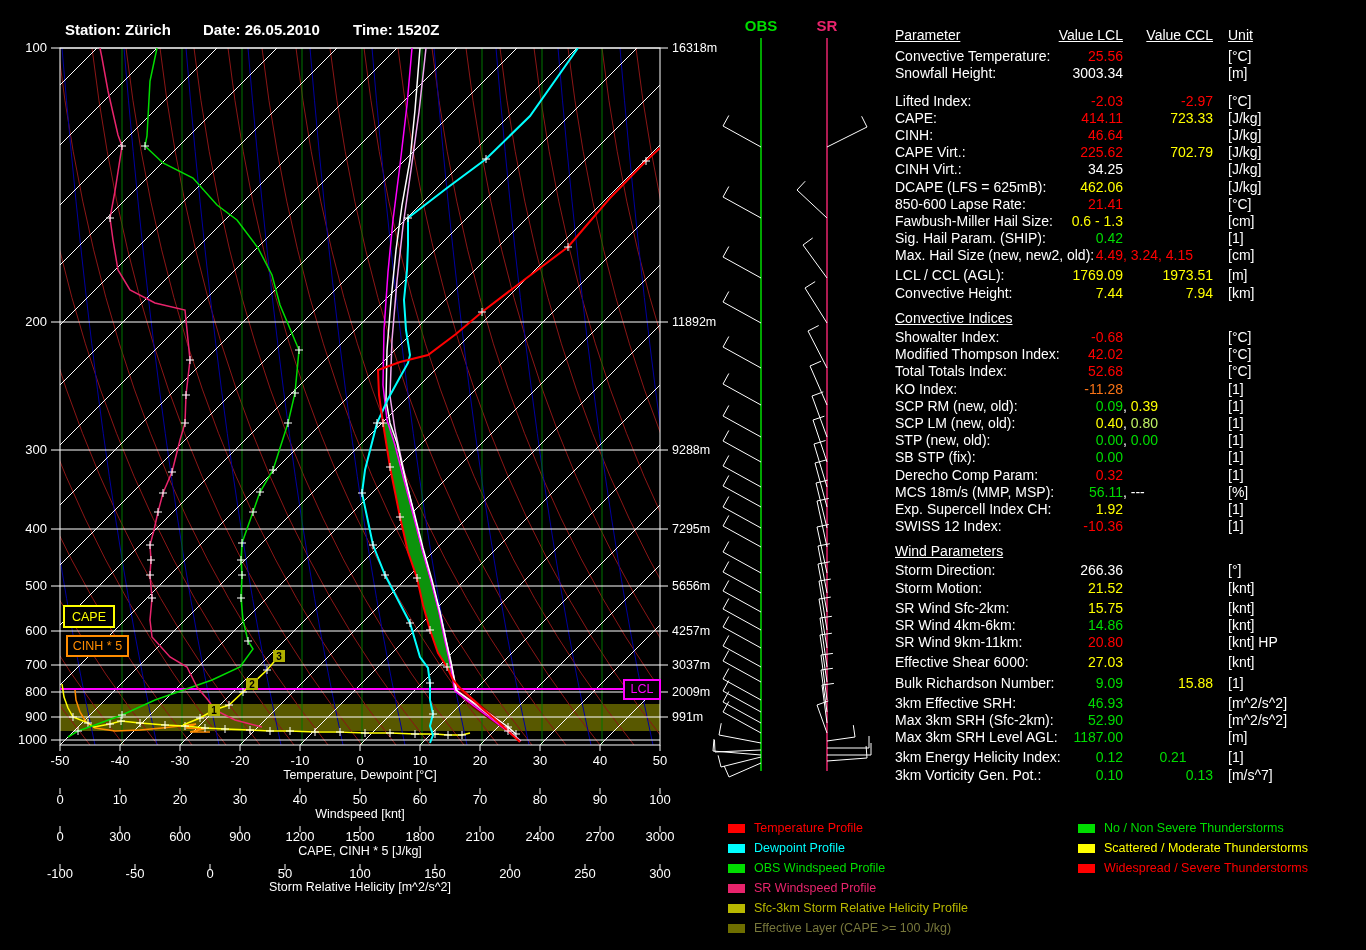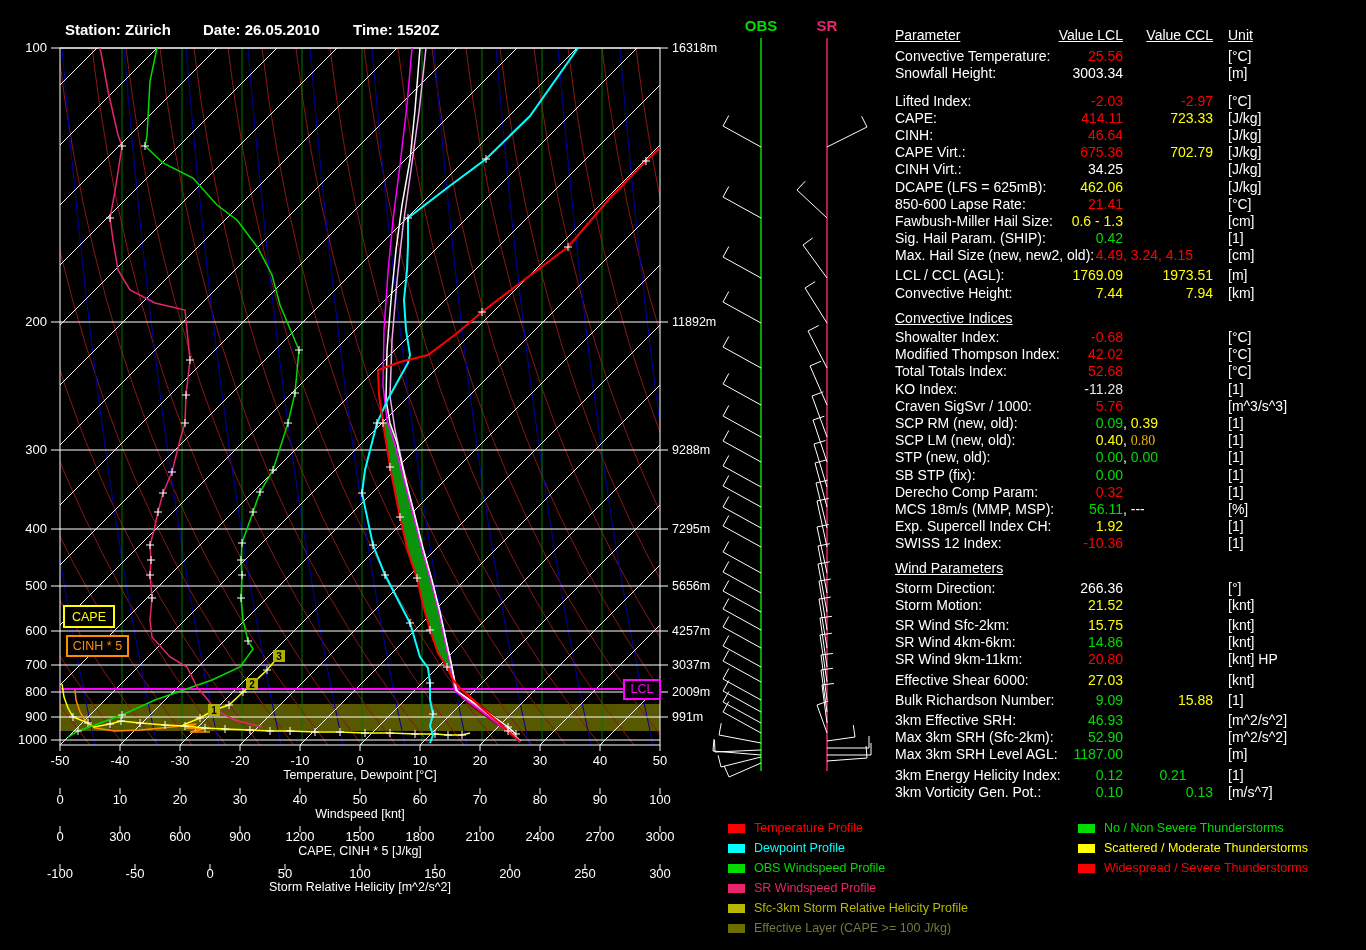--- a/index.html
+++ b/index.html
@@ -613,21 +613,21 @@
         <span class="v2" style="color: rgb(255, 255, 0);">723.33</span>
         <span class="unit">[J/kg]</span>
       </div>
       <div class="trow">
         <span class="lbl">CINH:</span>
         <span class="v1" style="color: rgb(255, 0, 0);">46.64</span>
         <span class="unit">[J/kg]</span>
       </div>
       <div class="trow">
         <span class="lbl">CAPE Virt.:</span>
-        <span class="v1" style="color: rgb(255, 0, 0);">675.36</span>
+        <span class="v1" style="color: rgb(255, 0, 0);">225.62</span>
         <span class="v2" style="color: rgb(255, 255, 0);">702.79</span>
         <span class="unit">[J/kg]</span>
       </div>
       <div class="trow">
         <span class="lbl">CINH Virt.:</span>
         <span class="v1" style="color: #ffffff;">34.25</span>
         <span class="unit">[J/kg]</span>
       </div>
       <div class="trow">
         <span class="lbl">DCAPE (LFS = 625mB):</span>
@@ -681,38 +681,33 @@
         <span class="v1" style="color: rgb(255, 0, 0);">42.02</span>
         <span class="unit">[°C]</span>
       </div>
       <div class="trow">
         <span class="lbl">Total Totals Index:</span>
         <span class="v1" style="color: rgb(255, 0, 0);">52.68</span>
         <span class="unit">[°C]</span>
       </div>
       <div class="trow">
         <span class="lbl">KO Index:</span>
-        <span class="v1" style="color: #e5e5e5;">-11.28</span>
-        <span class="unit">[1]</span>
-      </div>
-      <div class="trow">
-        <span class="lbl">Craven SigSvr / 1000:</span>
-        <span class="v1" style="color: rgb(255, 0, 0);">5.76</span>
-        <span class="unit">[m^3/s^3]</span>
+        <span class="v1" style="color: #f97316;">-11.28</span>
+        <span class="unit">[1]</span>
       </div>
       <div class="trow">
         <span class="lbl">SCP RM (new, old):</span>
         <span class="v1" style="color: rgb(0, 220, 0);">0.09</span>
         <span class="vrest"><span style="color: rgb(255, 255, 255);">, </span><span style="color: rgb(255, 255, 0);">0.39</span></span>
         <span class="unit">[1]</span>
       </div>
       <div class="trow">
         <span class="lbl">SCP LM (new, old):</span>
         <span class="v1" style="color: rgb(255, 255, 0);">0.40</span>
-        <span class="vrest"><span style="color: rgb(255, 255, 255);">, </span><span style="color: #eab308; font-family: Liberation Serif, serif;">0.80</span></span>
+        <span class="vrest"><span style="color: rgb(255, 255, 255);">, </span><span style="color: #bef264;">0.80</span></span>
         <span class="unit">[1]</span>
       </div>
       <div class="trow">
         <span class="lbl">STP (new, old):</span>
         <span class="v1" style="color: rgb(0, 220, 0);">0.00</span>
         <span class="vrest"><span style="color: rgb(255, 255, 255);">, </span><span style="color: rgb(0, 220, 0);">0.00</span></span>
         <span class="unit">[1]</span>
       </div>
       <div class="trow">
         <span class="lbl">SB STP (fix):</span>

